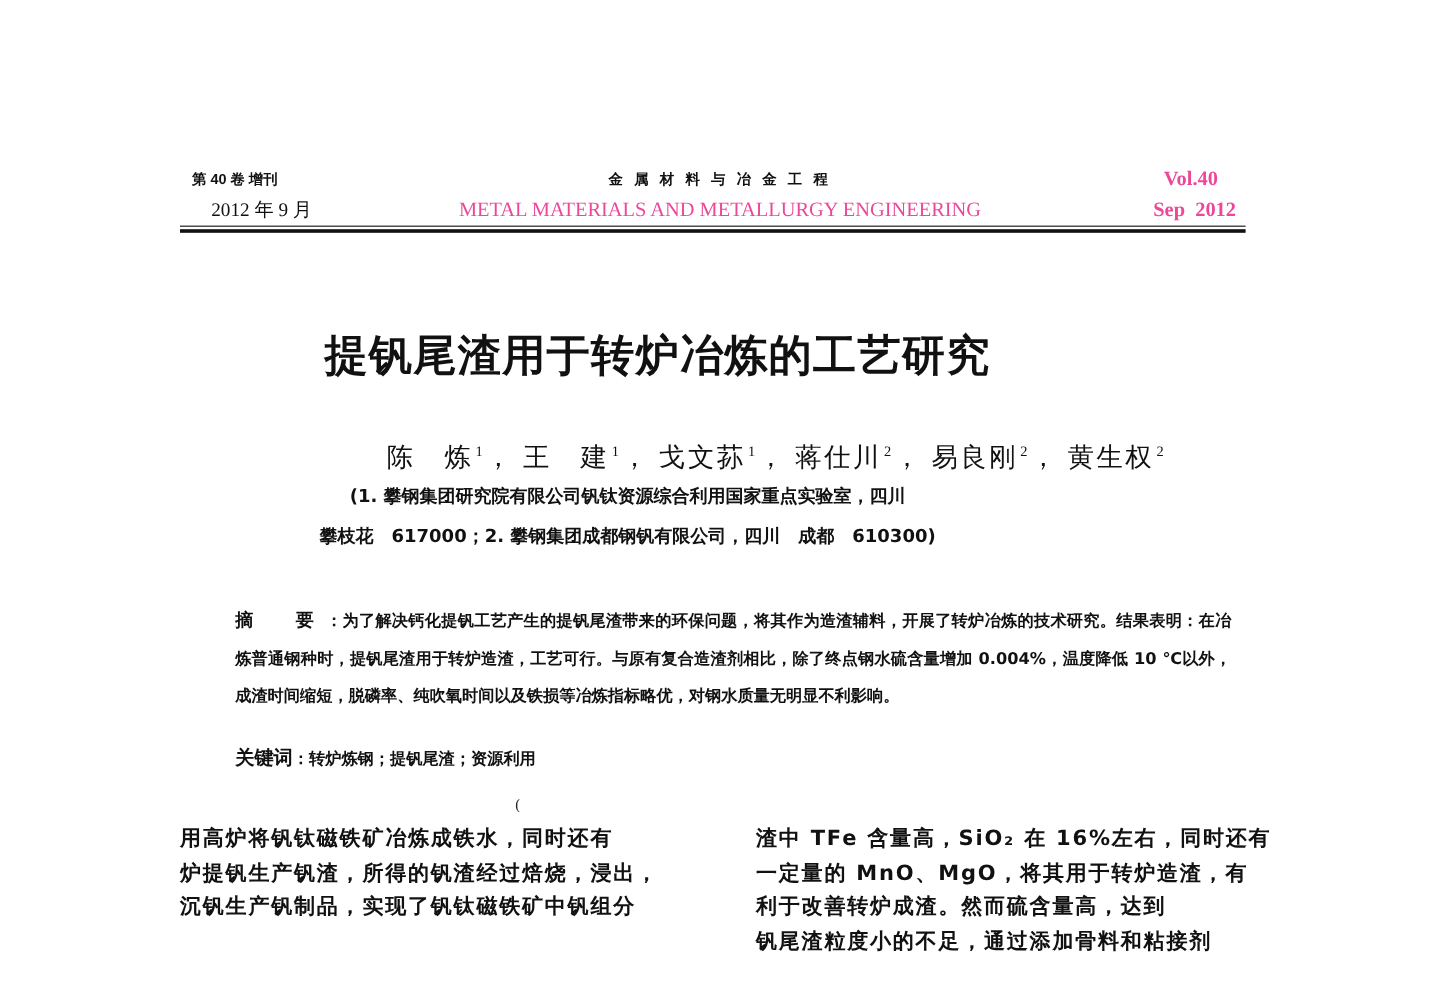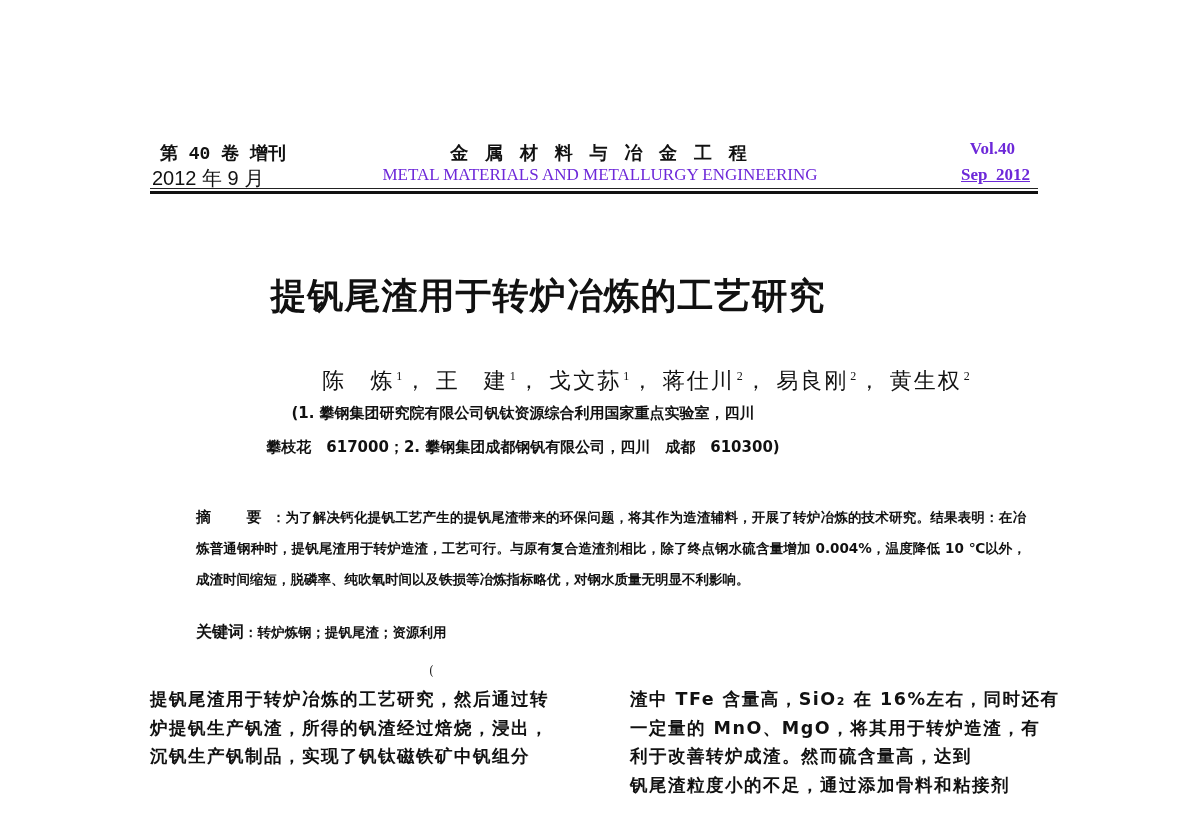--- a/index.html
+++ b/index.html
@@ -3,22 +3,22 @@
 <meta charset="utf-8">
 <style>
   html, body { margin: 0; padding: 0; }
   body {
     width: 1200px; height: 825px; overflow: hidden;
     background: #ffffff; color: #111;
     font-family: "DejaVu Serif", "Liberation Serif", serif;
     position: relative;
   }
   .abs { position: absolute; }
-  .hdr-cn { font-family: Liberation Mono, monospace; font-weight: bold; font-size: 18px; color: #111; }
-  .hdr-en { font-family: "Liberation Serif", serif; font-size: 17px; color: #6d28d9; }
+  .hdr-cn { font-family: Liberation Sans, sans-serif; font-weight: bold; font-size: 12px; color: #111; }
+  .hdr-en { font-family: "Liberation Serif", serif; font-size: 17px; color: #ec4899; }
   .rule-thin { position: absolute; left: 150px; width: 888px; height: 1px; background: #222; top: 188px; }
   .rule-thick { position: absolute; left: 150px; width: 888px; height: 3px; background: #111; top: 191px; }
   .title {
     position: absolute; left: 0; width: 1096px; top: 272px; text-align: center;
     font-family: "DejaVu Sans", sans-serif; font-weight: bold; font-size: 36px; letter-spacing: 1px; color: #111;
   }
   .authors {
     position: absolute; left: 0; width: 1200px; top: 366px; text-align: center;
     font-family: Liberation Serif, serif; font-size: 22px; color: #111; letter-spacing: 2px; padding-left: 47px;
   }
@@ -43,25 +43,25 @@
   }
   .col p { margin: 0; }
   .col-left { left: 150px; }
   .col-right { left: 630px; }
   .indent { text-indent: 2em; }
 </style>
 </head>
 <body>
 
 <div class="abs hdr-cn" style="left:160px; top:141px;">第 40 卷 增刊</div>
-<div class="abs hdr-cn" style="left:152px; top:165px; font-weight:normal; font-family:Liberation Sans, sans-serif; font-size:20px;">2012 年 9 月</div>
+<div class="abs hdr-cn" style="left:176px; top:165px; font-weight:normal; font-family:Liberation Serif, serif; font-size:16px;">2012 年 9 月</div>
 <div class="abs hdr-cn" style="left:440px; width:320px; text-align:center; top:141px; letter-spacing:3px;">金 属 材 料 与 冶 金 工 程</div>
 <div class="abs hdr-en" style="left:330px; width:540px; text-align:center; top:165px;">METAL MATERIALS AND METALLURGY ENGINEERING</div>
 <div class="abs hdr-en" style="left:930px; width:85px; text-align:right; top:139px; font-weight:bold;">Vol.40</div>
-<div class="abs hdr-en" style="left:930px; width:100px; text-align:right; top:165px; white-space:pre; font-weight:bold;text-decoration:underline;">Sep  2012</div>
+<div class="abs hdr-en" style="left:930px; width:100px; text-align:right; top:165px; white-space:pre; font-weight:bold;">Sep  2012</div>
 <div class="rule-thin"></div>
 <div class="rule-thick"></div>
 
 <div class="title">提钒尾渣用于转炉冶炼的工艺研究</div>
 
 <div class="authors">
   <span><span>陈　炼</span><sup>1</sup></span>，
   <span><span>王　建</span><sup>1</sup></span>，
   <span><span>戈文荪</span><sup>1</sup></span>，
   <span><span>蒋仕川</span><sup>2</sup></span>，
@@ -76,21 +76,21 @@
   <span class="abs-label">摘　要</span><span>：为了解决钙化提钒工艺产生的提钒尾渣带来的环保问题，将其作为造渣辅料，开展了转炉冶炼的技术研究。结果表明：在冶炼普通钢种时，提钒尾渣用于转炉造渣，工艺可行。与原有复合造渣剂相比，除了终点钢水硫含量增加 0.004%，温度降低 10 ℃以外，成渣时间缩短，脱磷率、纯吹氧时间以及铁损等冶炼指标略优，对钢水质量无明显不利影响。</span>
 </div>
 
 <div class="kw">
   <span class="kw-label">关键词</span><span>：转炉炼钢；提钒尾渣；资源利用</span>
 </div>
 
 <div class="mark">(</div>
 
 <div class="col col-left">
-  <p>提钒尾渣用于转炉冶炼的工艺研究，然后通过转</p>
+  <p>用高炉将钒钛磁铁矿冶炼成铁水，同时还有</p>
   <p>炉提钒生产钒渣，所得的钒渣经过焙烧，浸出，</p>
   <p>沉钒生产钒制品，实现了钒钛磁铁矿中钒组分</p>
 </div>
 
 <div class="col col-right">
   <p>渣中 TFe 含量高，SiO₂ 在 16%左右，同时还有</p>
   <p>一定量的 MnO、MgO，将其用于转炉造渣，有</p>
   <p>利于改善转炉成渣。然而硫含量高，达到</p>
   <p>钒尾渣粒度小的不足，通过添加骨料和粘接剂</p>
 </div>

